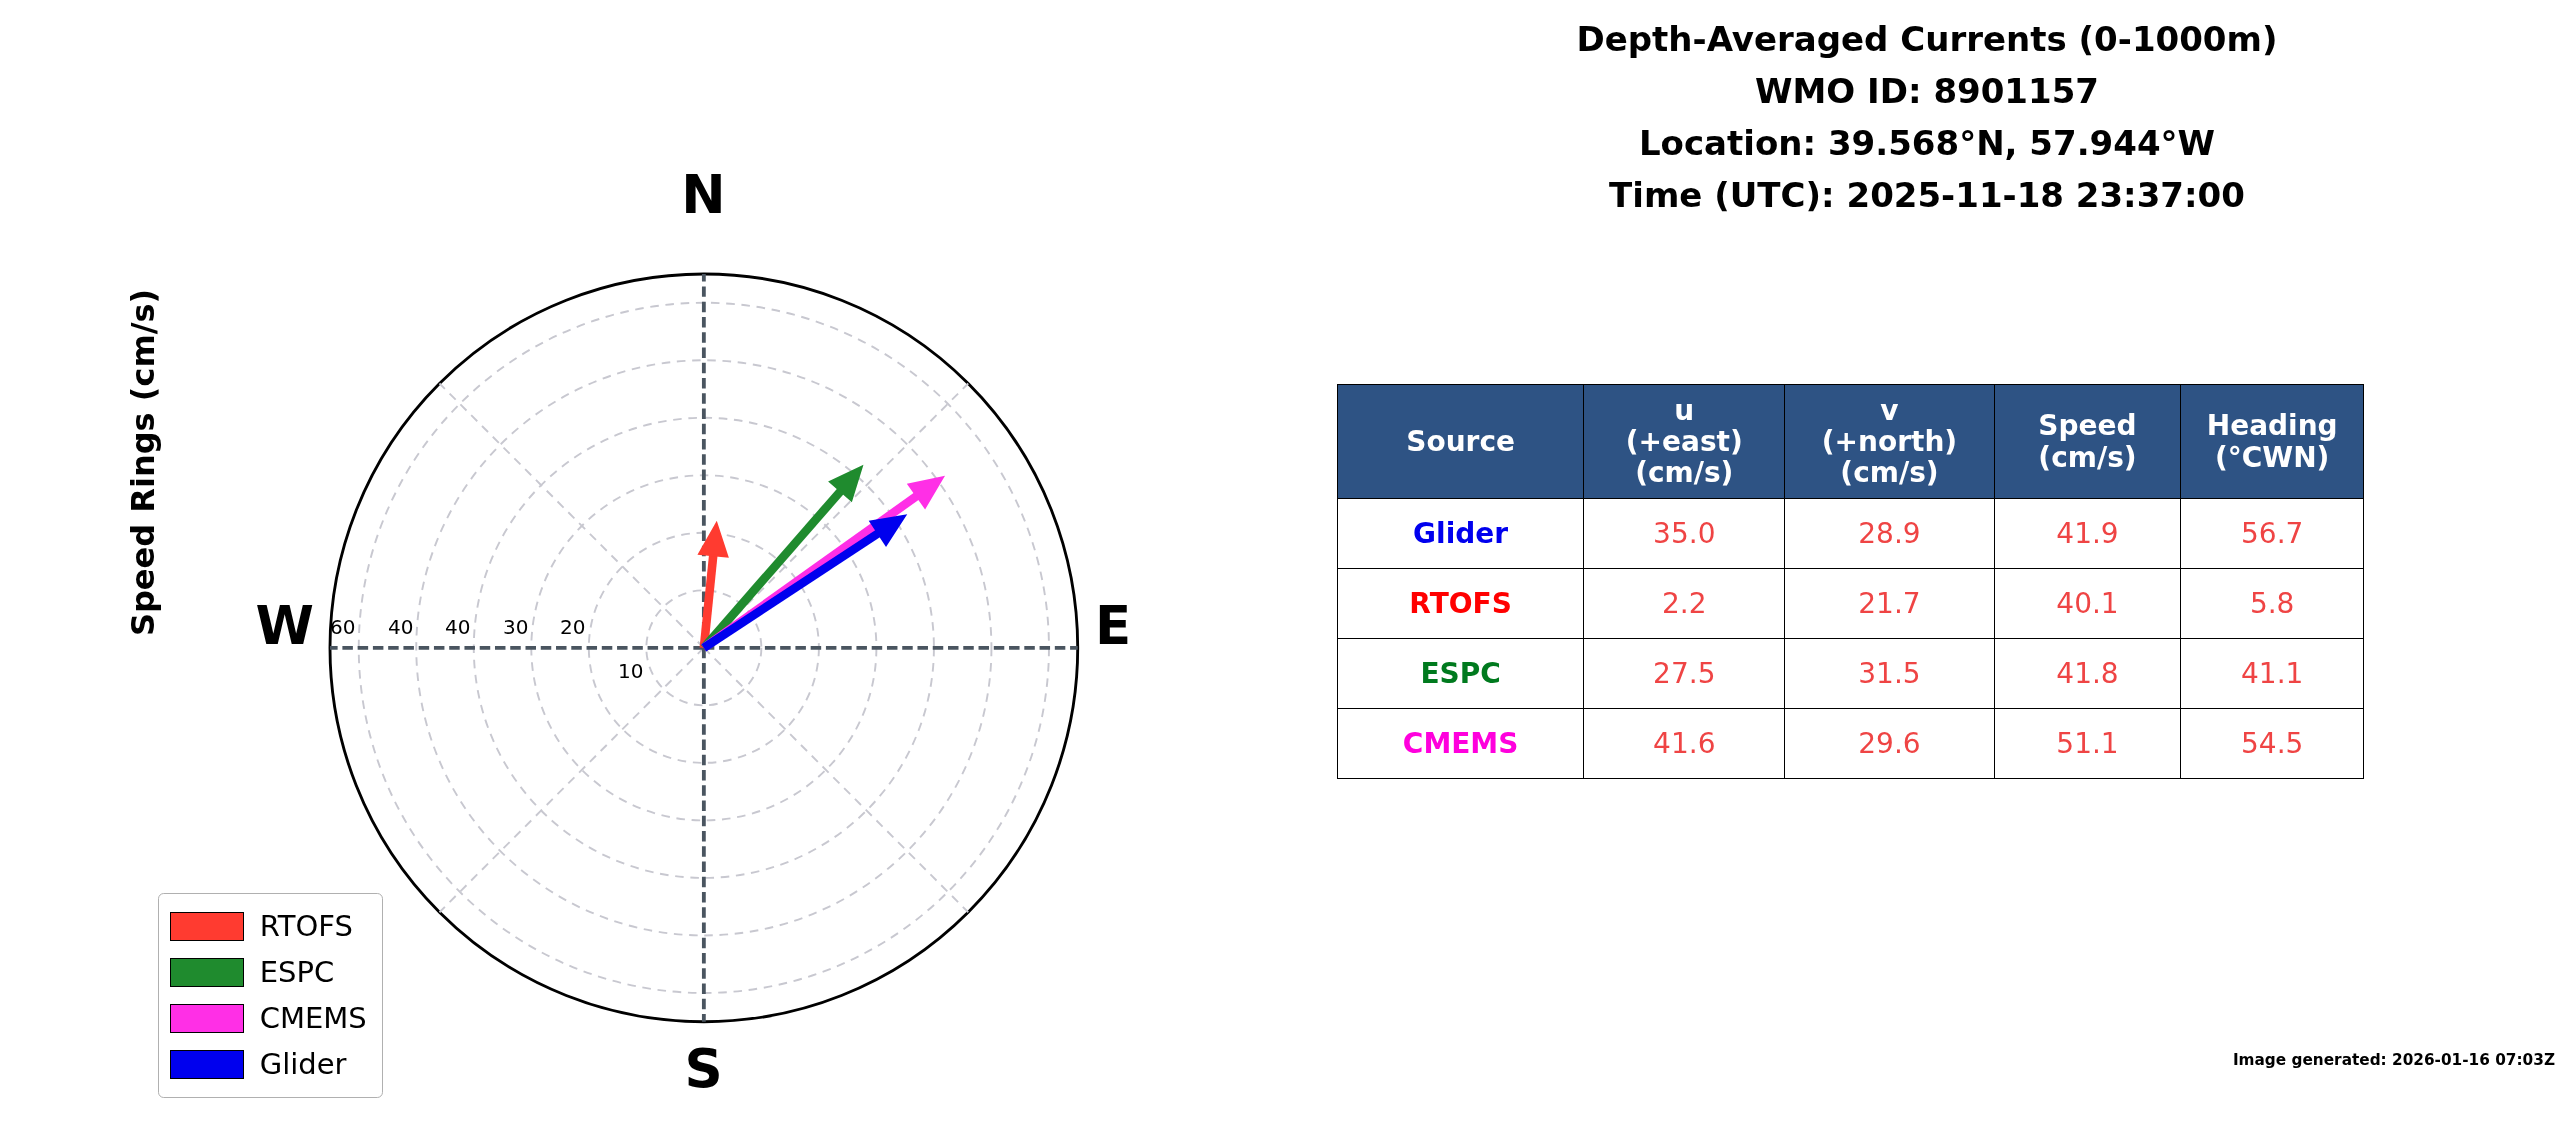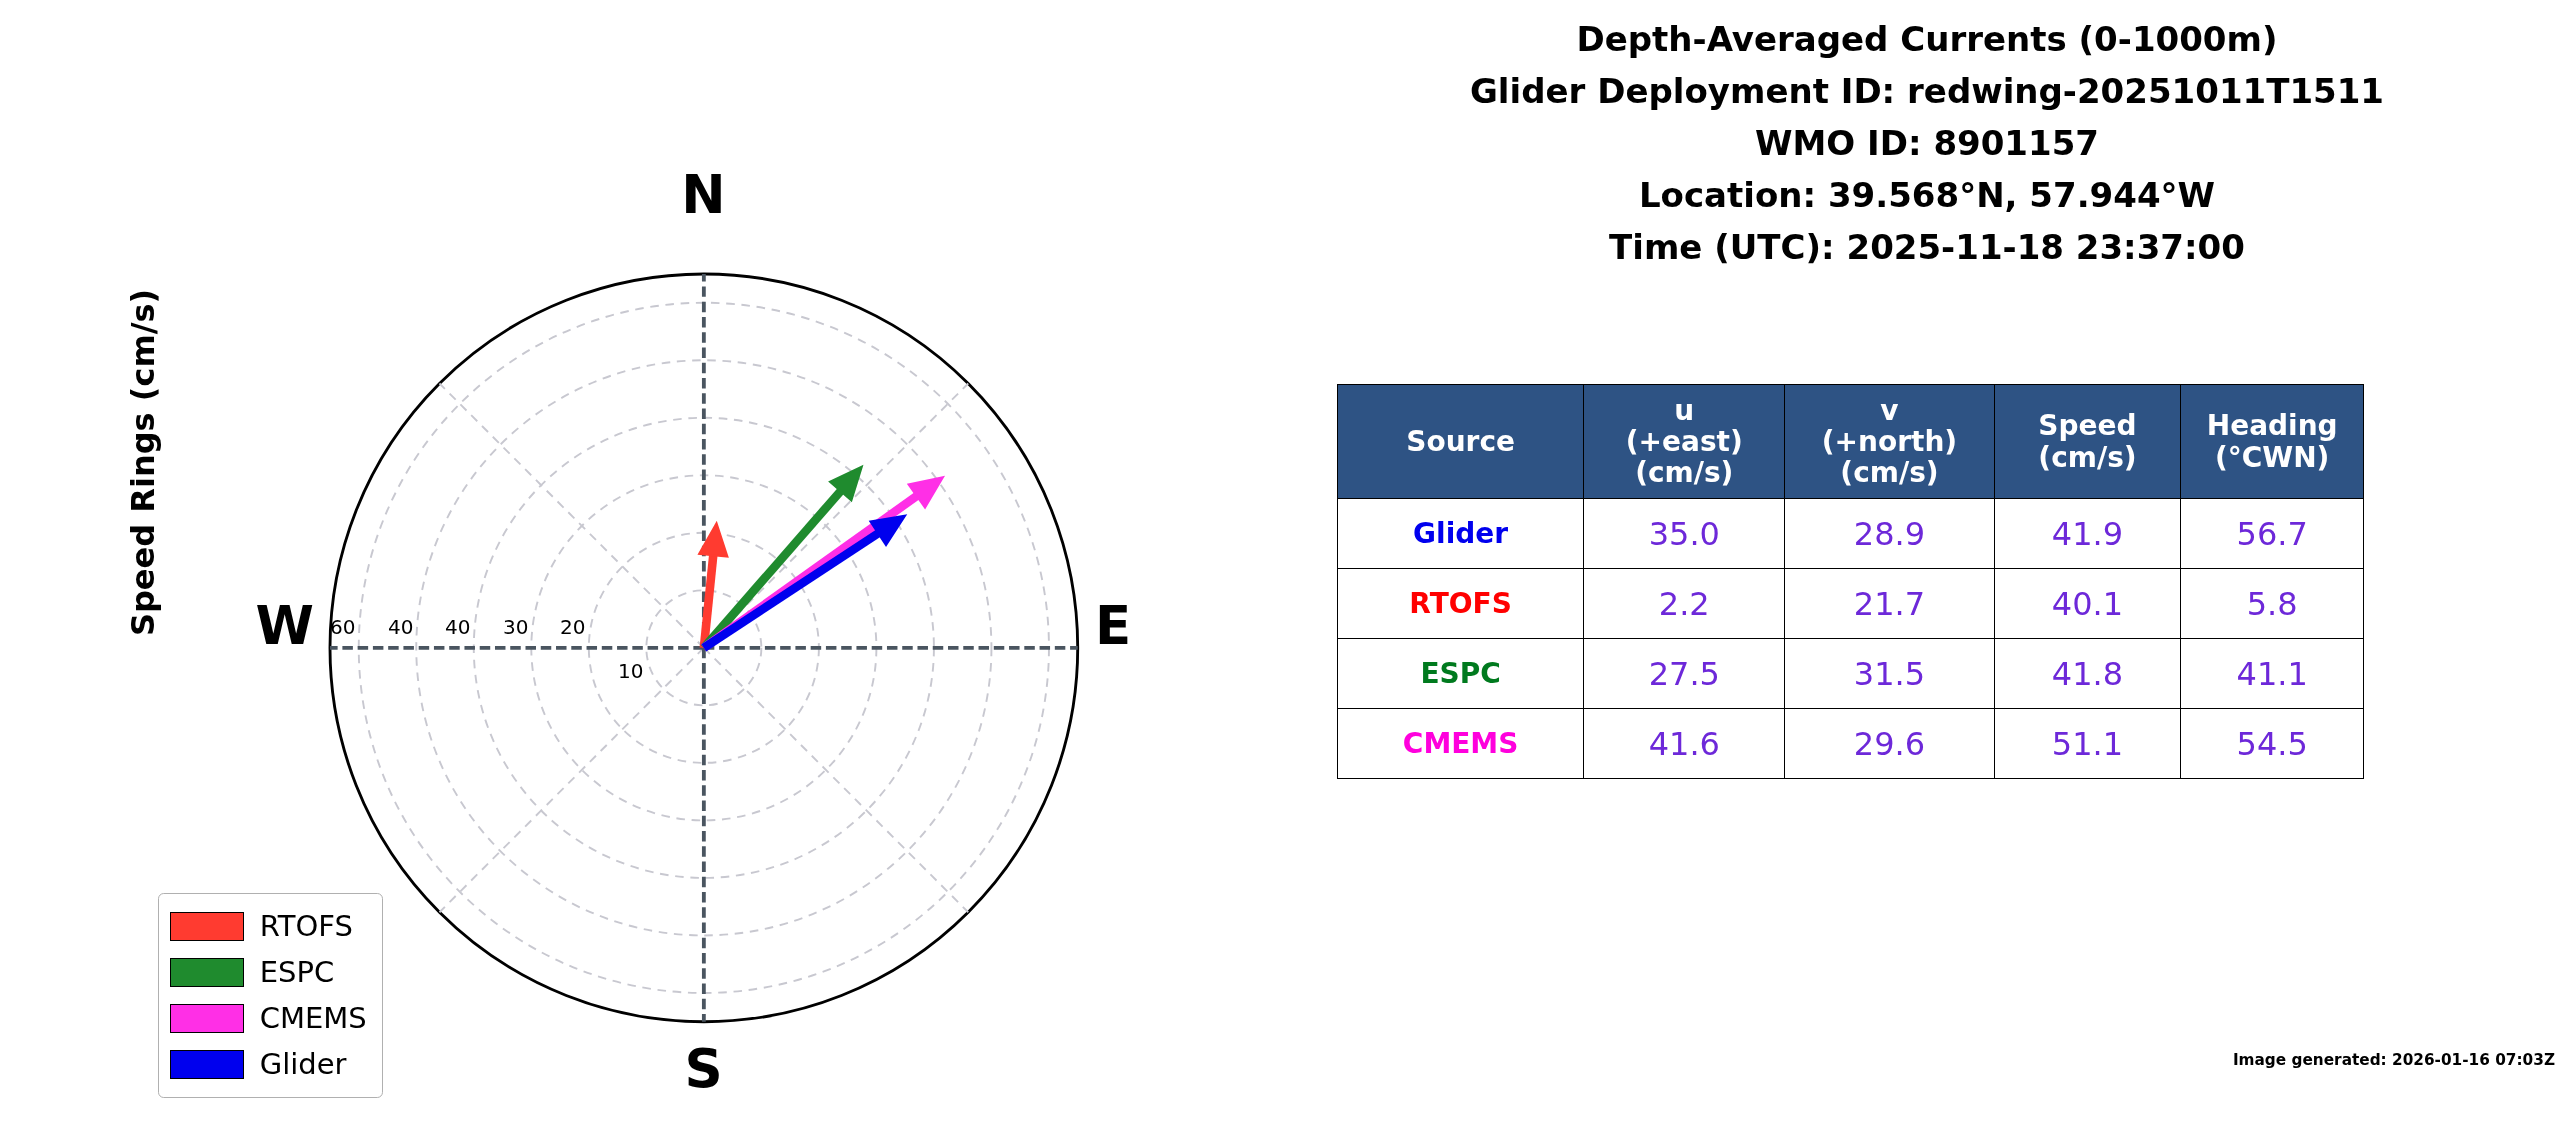--- a/index.html
+++ b/index.html
@@ -38,21 +38,21 @@
   #right-panel{position:absolute;left:1278px;top:0;width:1298px;height:1090px;}
   #title-block{position:absolute;left:0;top:13.4px;width:1298px;text-align:center;}
   .title-line{font-size:34px;font-weight:bold;color:#000;line-height:52px;
               white-space:nowrap;}
 
   #data-table{position:absolute;left:59px;top:384px;width:1027px;
               border-collapse:collapse;table-layout:fixed;}
   #data-table th{background:#2e5384;color:#ffffff;font-size:28px;font-weight:bold;
                  border:1.9px solid #000;padding:9.5px 3.8px;line-height:1.12;
                  vertical-align:middle;height:90px;box-sizing:border-box;}
-  #data-table td{border:1.9px solid #000;font-size:32px;color:#6d28d9;
+  #data-table td{border:1.9px solid #000;font-size:28px;color:#ef4444;
                  text-align:center;height:69px;padding:0;vertical-align:middle;
                  background:#fff;}
   #data-table td.src{font-weight:bold;font-size:28px;}
   #col-source{width:24.0%;}
   #col-u{width:19.6%;}
   #col-v{width:20.4%;}
   #col-speed{width:18.2%;}
   #col-heading{width:17.8%;}
 
   #footer-stamp{position:absolute;right:21px;bottom:21px;
@@ -128,21 +128,20 @@
         <span class="legend-swatch" style="background: rgb(0, 0, 238);"></span>
         <span class="legend-label">Glider</span>
       </div>
     </div>
 </div>
 
 <div id="right-panel">
 
   <div id="title-block">
       <div class="title-line">Depth-Averaged Currents (0-1000m)</div>
-      <div class="title-line">Glider Deployment ID: redwing-20251011T1511</div>
       <div class="title-line">WMO ID: 8901157</div>
       <div class="title-line">Location: 39.568°N, 57.944°W</div>
       <div class="title-line">Time (UTC): 2025-11-18 23:37:00</div>
     </div>
 
   <table id="data-table">
     <colgroup>
       <col id="col-source">
         <col id="col-u">
         <col id="col-v">

